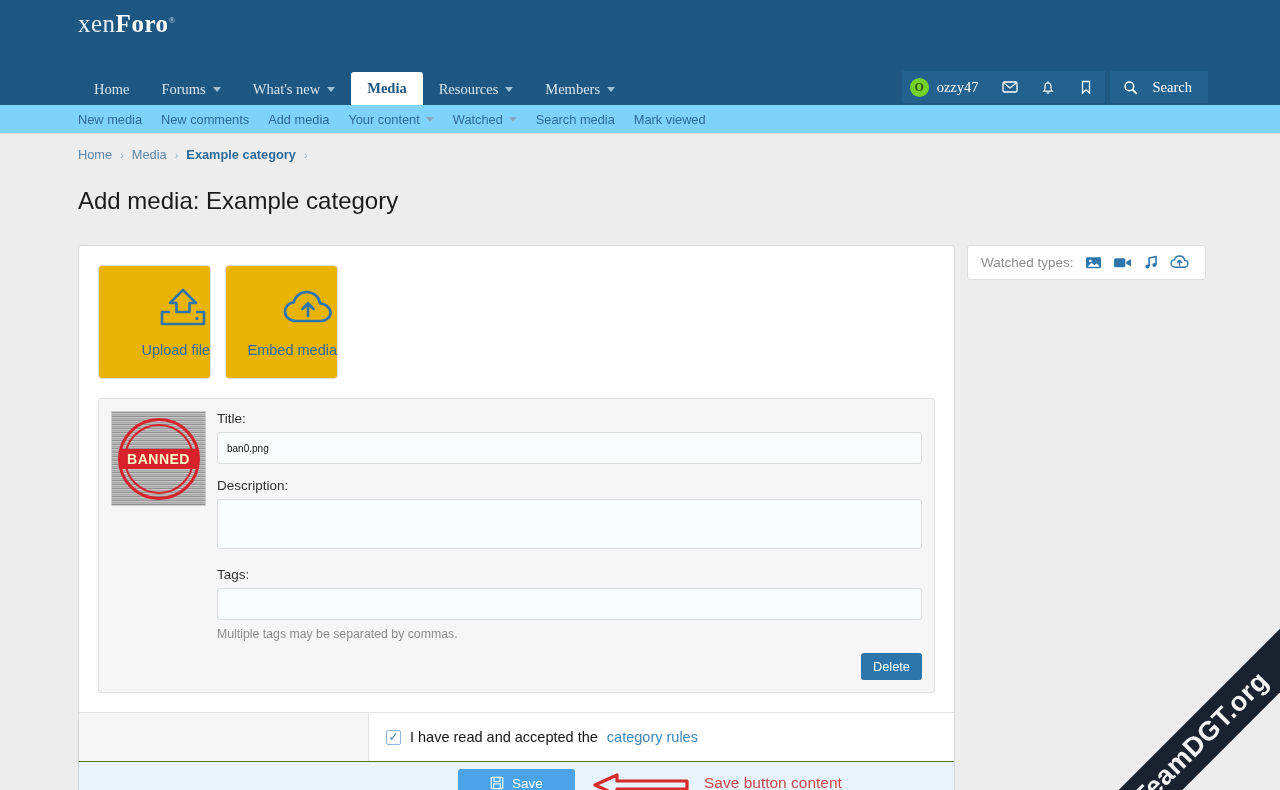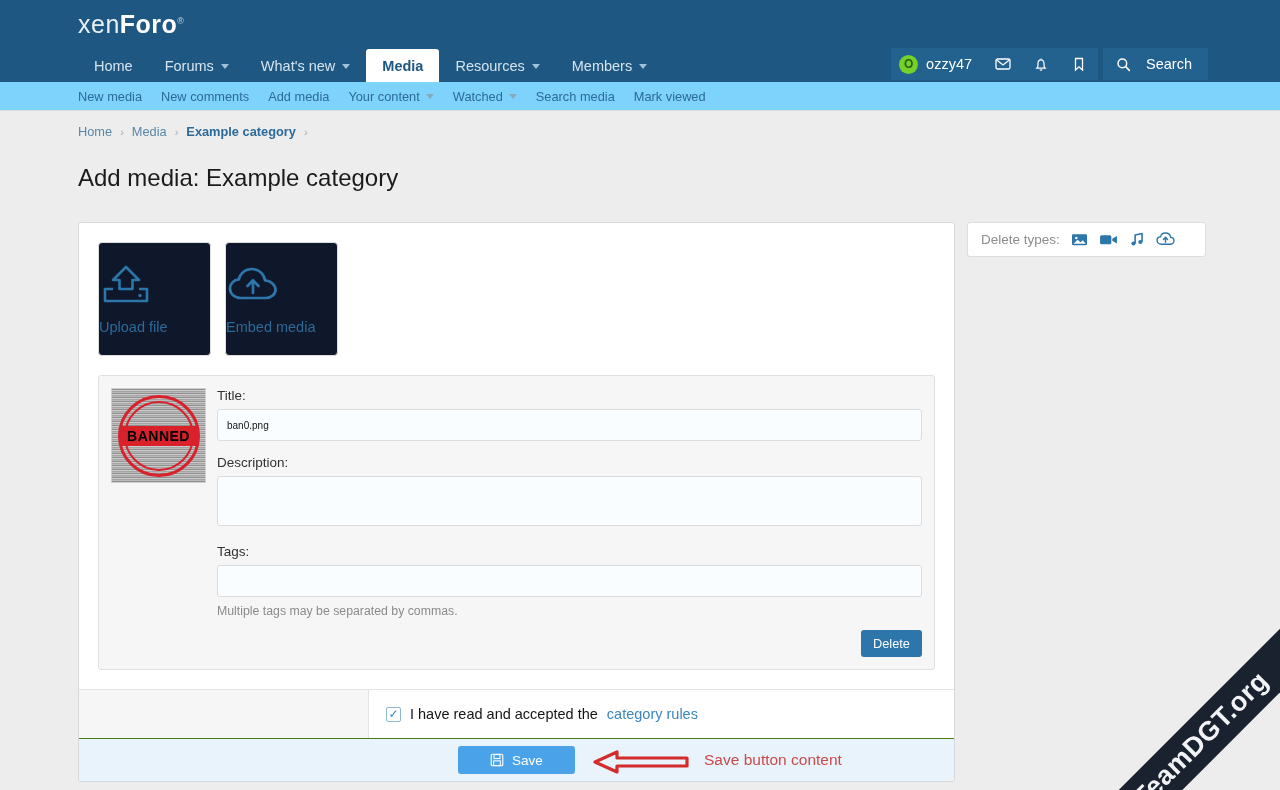--- a/index.html
+++ b/index.html
@@ -9,22 +9,23 @@
     font-family: "Liberation Sans", sans-serif;
     background: #ededed;
     color: #141414;
     overflow: hidden;
     position: relative;
   }
 
   
   .header {
     background: #1d5782;
-    height: 82px;
+    height: 105px;
     position: relative;
+    font-family: Liberation Serif, serif;
   }
   .logo {
     position: absolute;
     left: 78px; top: 10px;
     font-size: 25px;
     letter-spacing: .5px;
     color: #e8f0f6;
     font-weight: 300;
   }
   .logo b { font-weight: 700; color: #ffffff; }
@@ -172,26 +173,26 @@
   .allowed-label { color: #8d8d8d; font-size: 13.5px; }
 
   
   .uploaders {
     display: flex;
     gap: 14px;
     padding: 19px 0 0 19px;
   }
   .up-card {
     width: 113px; height: 114px;
-    background: #0f172a;
+    background: #eab308;
     border: 1px solid #dedede;
     border-radius: 4px;
     display: flex;
     flex-direction: column;
-    align-items: flex-start;
+    align-items: flex-end;
     justify-content: center;
     gap: 12px;
     cursor: pointer;
   }
   .up-card span { color: #2c6a99; font-size: 14.5px; }
 
   
   .item-block {
     margin: 19px 19px 0 19px;
     border: 1px solid #e0e0e0;
@@ -222,21 +223,21 @@
   }
   .stamp::before {
     content: "";
     position: absolute;
     width: 66px; height: 66px;
     border-radius: 50%;
     border: 2px solid #d8212b;
   }
   .stamp-bar {
     background: #d8212b;
-    color: #000000;
+    color: #fef9c3;
     font-weight: bold;
     font-size: 14px;
     letter-spacing: .5px;
     padding: 2px 1px;
     width: 92px;
     text-align: center;
     position: relative;
     z-index: 2;
   }
   .fields { flex: 1; min-width: 0; }
@@ -558,21 +559,21 @@
 
       <svg class="anno-arrow" width="100" height="26" viewBox="0 0 100 26">
         <path d="M4 13 L26 3 L26 9 L96 9 L96 17 L26 17 L26 23 Z" fill="none" stroke="#d42b2b" stroke-width="3.2" stroke-linejoin="round"></path>
       </svg>
       <span class="anno-text">Save button content</span>
     </div>
   </div>
 
   <div class="side-col">
     <div class="allowed-box">
-      <span class="allowed-label">Delete types:</span>
+      <span class="allowed-label">Watched types:</span>
       <svg width="17" height="15" viewBox="0 0 18 16">
         <rect x="1" y="2.5" width="16" height="11.5" rx="1.2" fill="#2c76ac"></rect>
         <circle cx="5.6" cy="6.4" r="1.4" fill="#ffffff"></circle>
         <path d="M2.6 12.6 L7 8.2 L10 11 L12.6 8.8 L15.6 12.6 Z" fill="#ffffff"></path>
       </svg>
       <svg width="19" height="15" viewBox="0 0 20 16">
         <rect x="1" y="3.5" width="12" height="9.5" rx="1.6" fill="#2c76ac"></rect>
         <path d="M14 7.2 L19 4.2 L19 12.3 L14 9.3 Z" fill="#2c76ac"></path>
       </svg>
       <svg width="16" height="15" viewBox="0 0 16 16">

